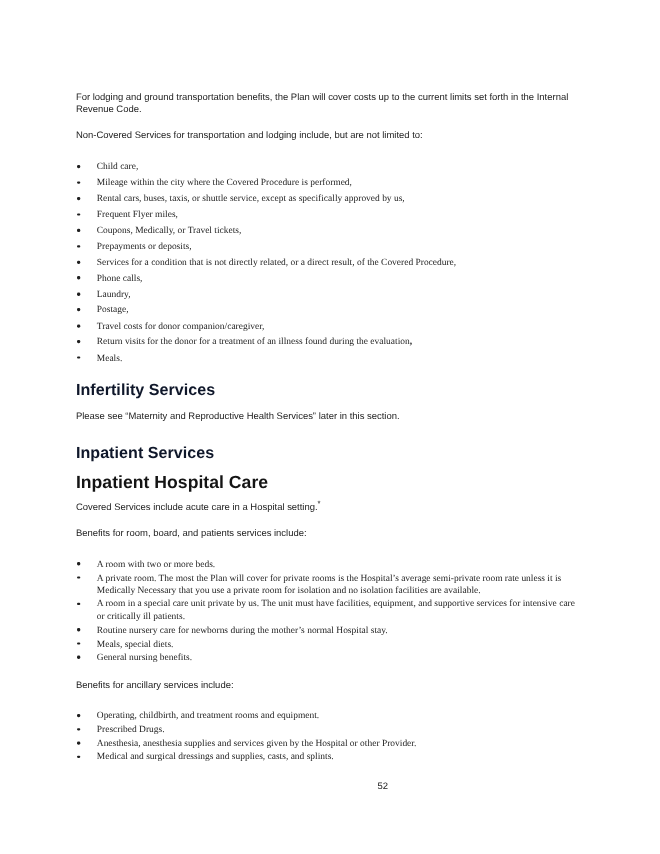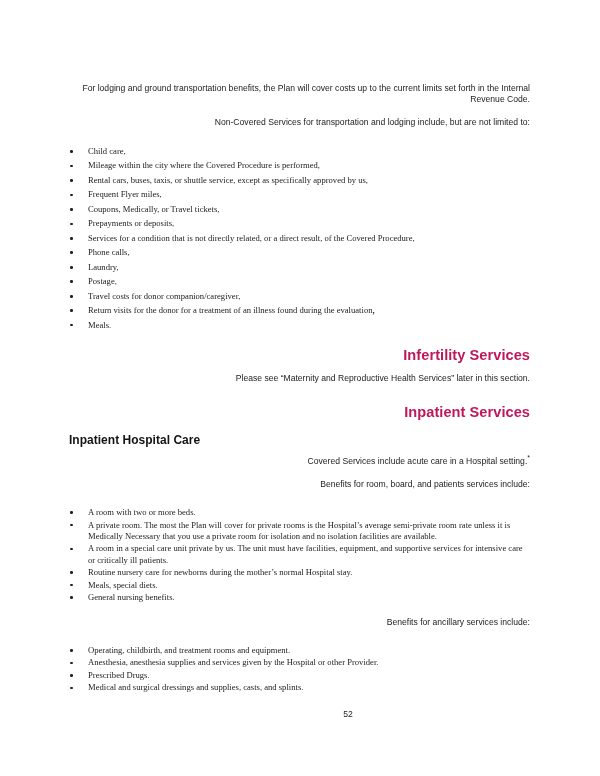--- a/index.html
+++ b/index.html
@@ -30,21 +30,21 @@
     top: 83px;
     width: 461px;
   }
 
   
   .para {
     font-size: 8.6px;
     line-height: 11.3px;
     color: #222222;
     margin: 0 0 11px 0;
-    text-align: right;
+    text-align: left;
   }
 
   
   ul.bullets {
     list-style: none;
     margin: 0 0 0 0;
     padding: 0;
     font-family: Liberation Serif, serif;
   }
   ul.bullets li {
@@ -70,29 +70,28 @@
   .spacer-12 { height: 12px; }
   .spacer-9  { height: 9px; }
   .spacer-8  { height: 8px; }
   .spacer-7  { height: 7px; }
   .spacer-6  { height: 6px; }
 
   
   h1.h-major {
     font-size: 14.6px;
     font-weight: bold;
-    color: #be185d;
+    color: #0f172a;
     margin: 0;
     padding: 0;
     line-height: 18px;
     letter-spacing: 0.05px;
-    text-align: right;
   }
   h2.h-minor {
-    font-size: 12px;
+    font-size: 16px;
     font-weight: bold;
     color: #141414;
     margin: 0;
     padding: 0;
     line-height: 14px;
     letter-spacing: 0.02px;
   }
 
   .bold-mark { font-weight: bold; }
   sup.asterisk {
@@ -240,28 +239,28 @@
 
     <div class="spacer-6"></div>
 
     <ul class="bullets compact">
       <li>
         <span class="bullet-dot"></span>
         <span class="li-text">Operating, childbirth, and treatment rooms and equipment.</span>
       </li>
       <li>
         <span class="bullet-dot"></span>
+        <span class="li-text">Prescribed Drugs.</span>
+      </li>
+      <li>
+        <span class="bullet-dot"></span>
         <span class="li-text">Anesthesia, anesthesia supplies and services given by the Hospital or other Provider.</span>
       </li>
       <li>
         <span class="bullet-dot"></span>
-        <span class="li-text">Prescribed Drugs.</span>
-      </li>
-      <li>
-        <span class="bullet-dot"></span>
         <span class="li-text">Medical and surgical dressings and supplies, casts, and splints.</span>
       </li>
     </ul>
 
   </div>
 
   <div class="page-number">52</div>
 
 </div>
 

